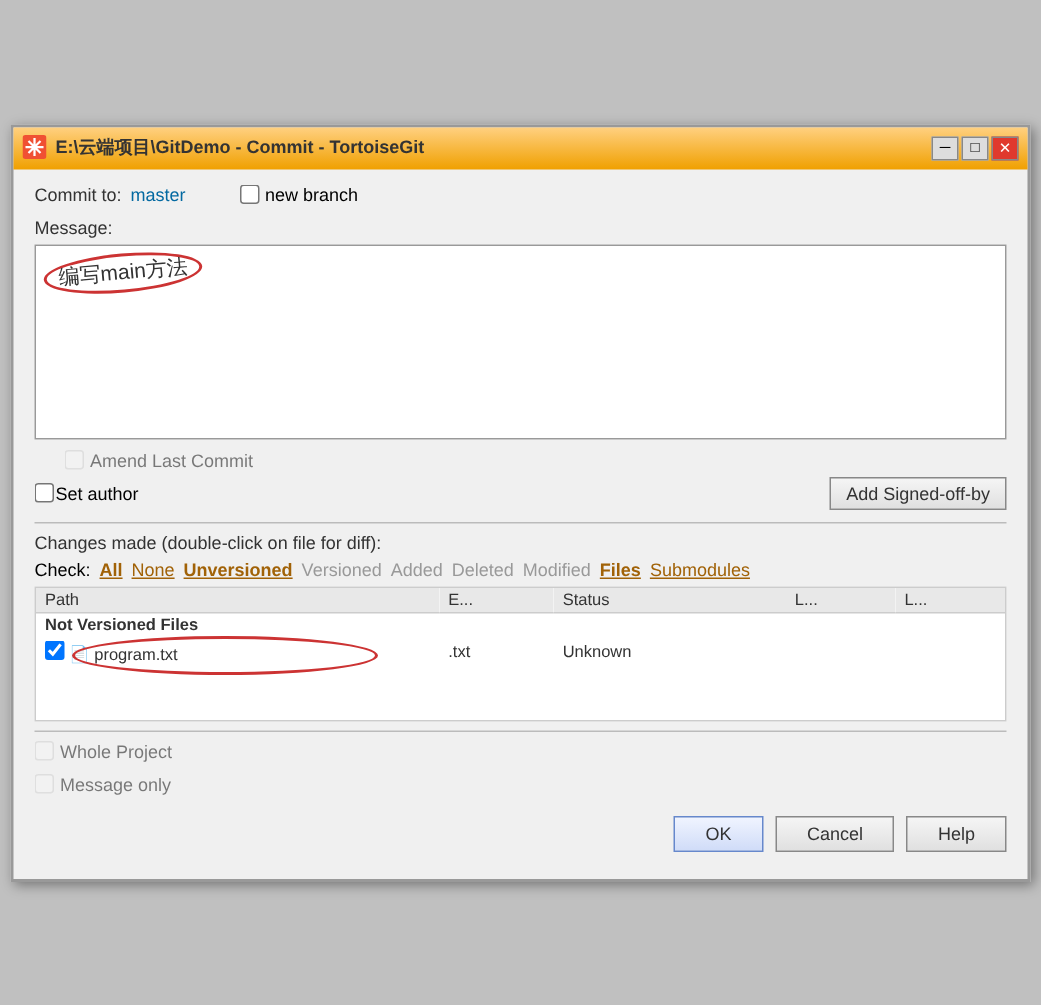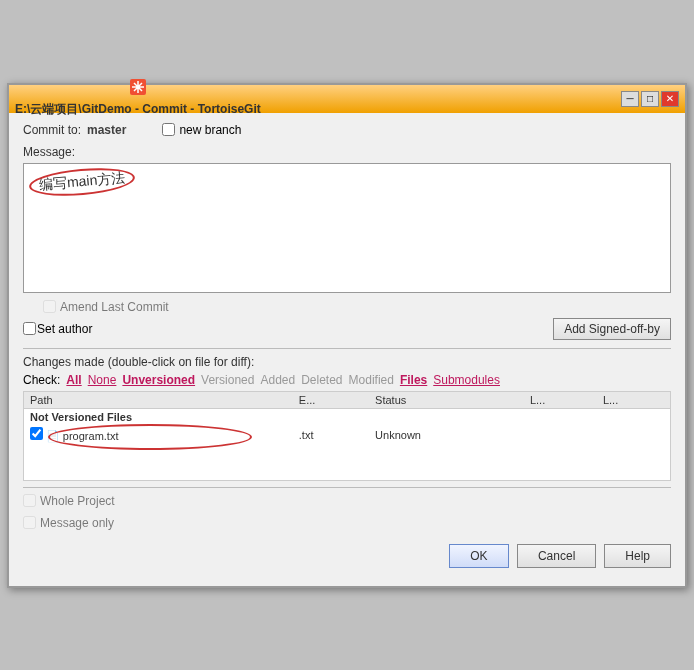--- a/index.html
+++ b/index.html
@@ -22,23 +22,22 @@
     .titlebar {
       background: linear-gradient(to bottom, #ffd080, #f0a000);
       display: flex;
       align-items: center;
       justify-content: space-between;
       padding: 4px 6px;
       height: 28px;
     }
     .titlebar-left {
       display: flex;
-      align-items: center;
+      align-items: flex-start;
       gap: 6px;
-      flex-direction: column;
     }
     .titlebar-icon {
       width: 16px;
       height: 16px;
     }
     .titlebar-title {
       font-size: 12px;
       font-weight: bold;
       color: #333;
     }
@@ -68,22 +67,22 @@
       display: flex;
       align-items: center;
       gap: 6px;
       margin-bottom: 8px;
     }
     .commit-label {
       font-weight: normal;
       color: #333;
     }
     .commit-branch {
-      font-weight: bold;
-      color: #404040;
+      font-weight: normal;
+      color: #0369a1;
       margin-right: 30px;
     }
     .new-branch-row {
       display: flex;
       align-items: center;
       gap: 4px;
     }
     .message-label {
       display: block;
       margin-bottom: 4px;
@@ -156,21 +155,21 @@
       margin-bottom: 4px;
     }
     .check-row {
       display: flex;
       align-items: center;
       gap: 6px;
       margin-bottom: 4px;
       font-size: 12px;
     }
     .check-link {
-      color: #be185d;
+      color: #a16207;
       text-decoration: underline;
       cursor: pointer;
     }
     .check-link.bold {
       font-weight: bold;
     }
     .check-link.disabled {
       color: #999;
       text-decoration: none;
       cursor: default;

